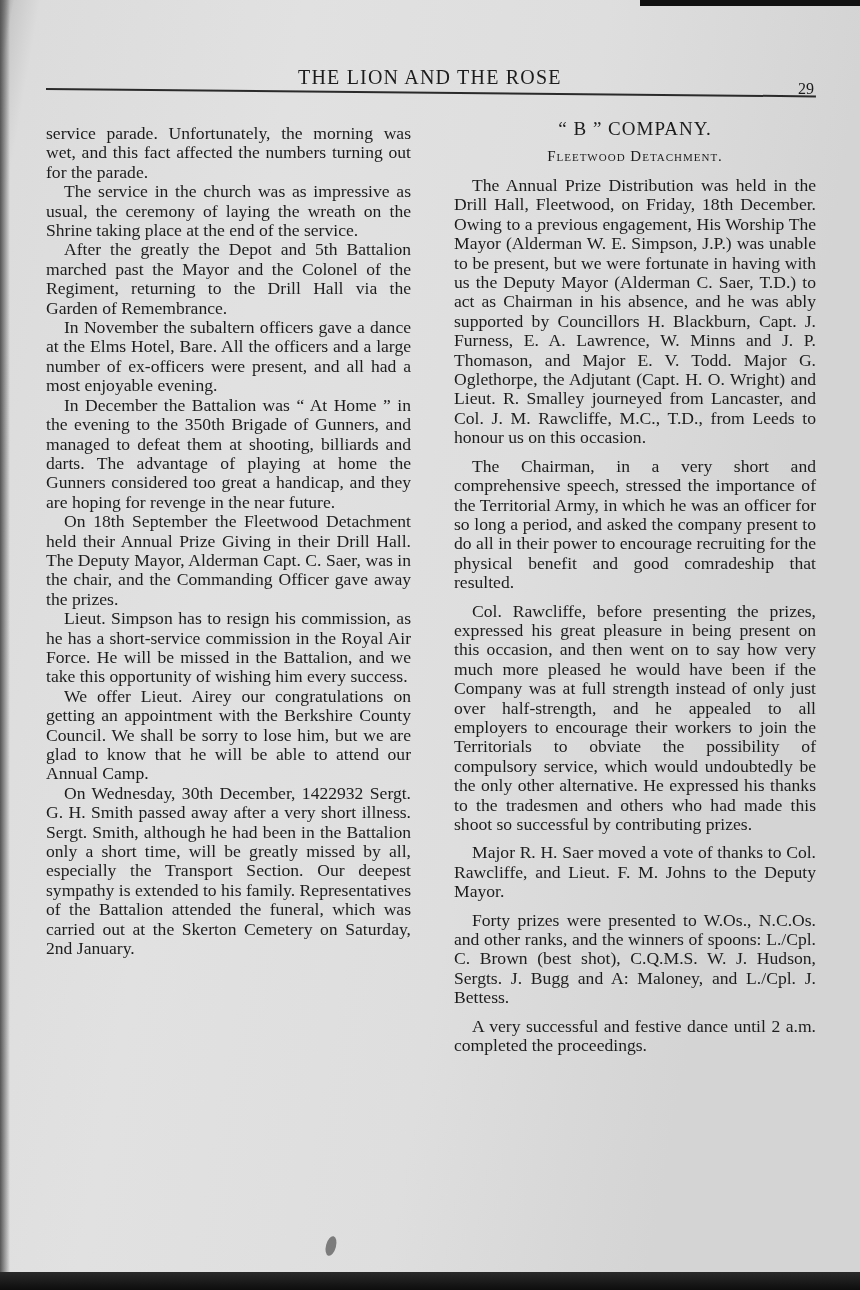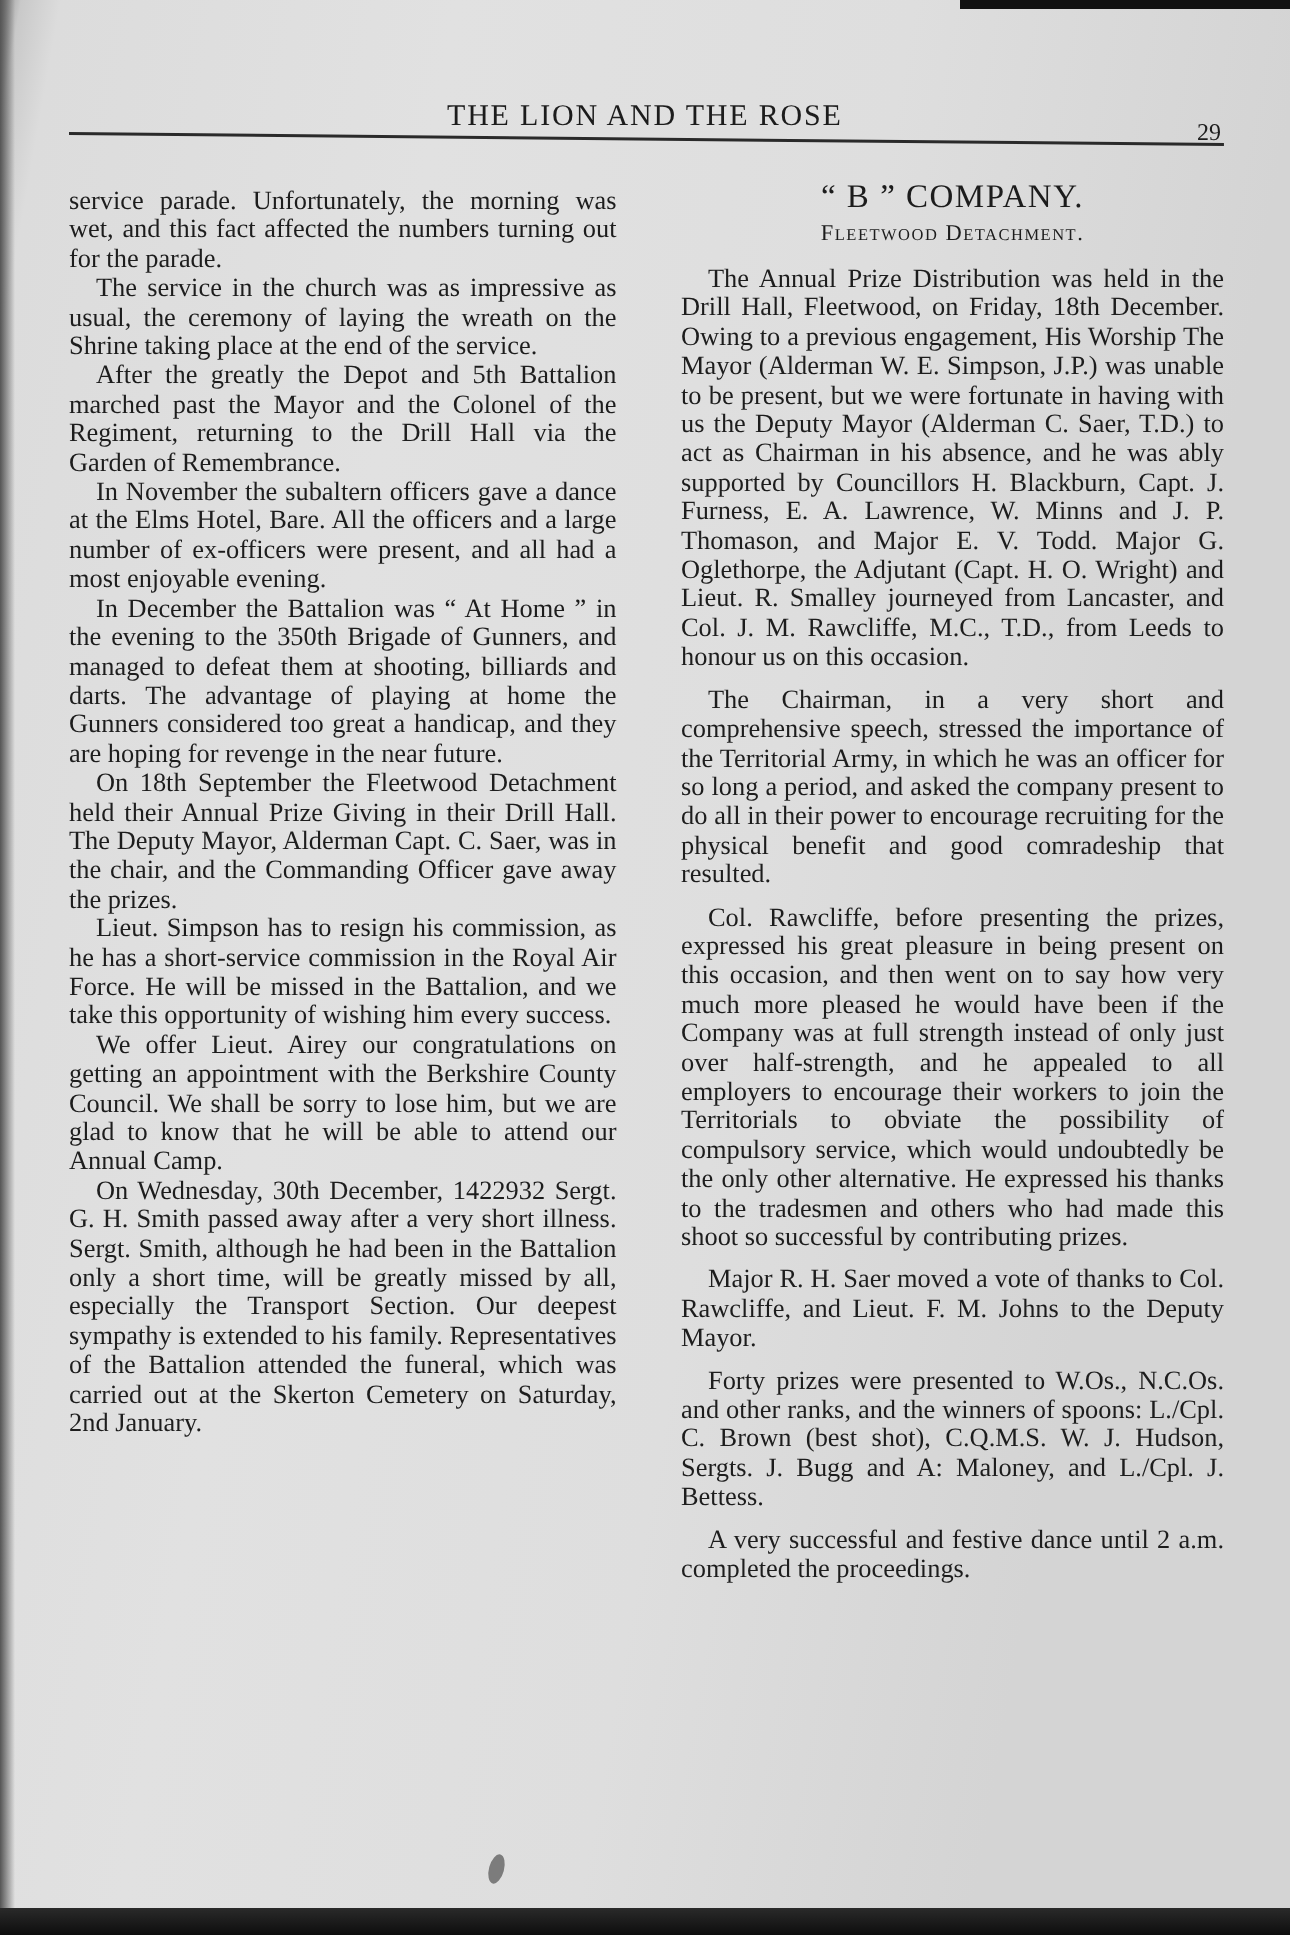--- a/index.html
+++ b/index.html
@@ -39,21 +39,21 @@
   }
   .col-left { left: 46px; top: 124px; width: 365px; }
   .col-right { left: 454px; top: 176px; width: 362px; }
   .col p { margin: 0; text-indent: 18px; }
   .col-right p { margin: 0 0 9px 0; }
   .col p.cont { text-indent: 0; }
   .editor-note { margin-top: 6px !important; }
 
   .section-title {
     position: absolute; left: 454px; top: 118px; width: 362px; text-align: center;
-    font-family: "Liberation Serif", serif; font-size: 22px; letter-spacing: 1px; color: #1c1c1c;
+    font-family: "Liberation Serif", serif; font-size: 19px; letter-spacing: 1px; color: #1c1c1c;
   }
   .section-subtitle {
     position: absolute; left: 454px; top: 148px; width: 362px; text-align: center;
     font-family: "Liberation Serif", serif; font-size: 15px; font-variant: small-caps; letter-spacing: 1px; color: #1c1c1c;
   }
   .sc { font-variant: small-caps; }
   .smudge {
     position: absolute; left: 326px; top: 1236px; width: 10px; height: 20px;
     border-radius: 50%; background: #7c7c7c; transform: rotate(15deg);
   }

